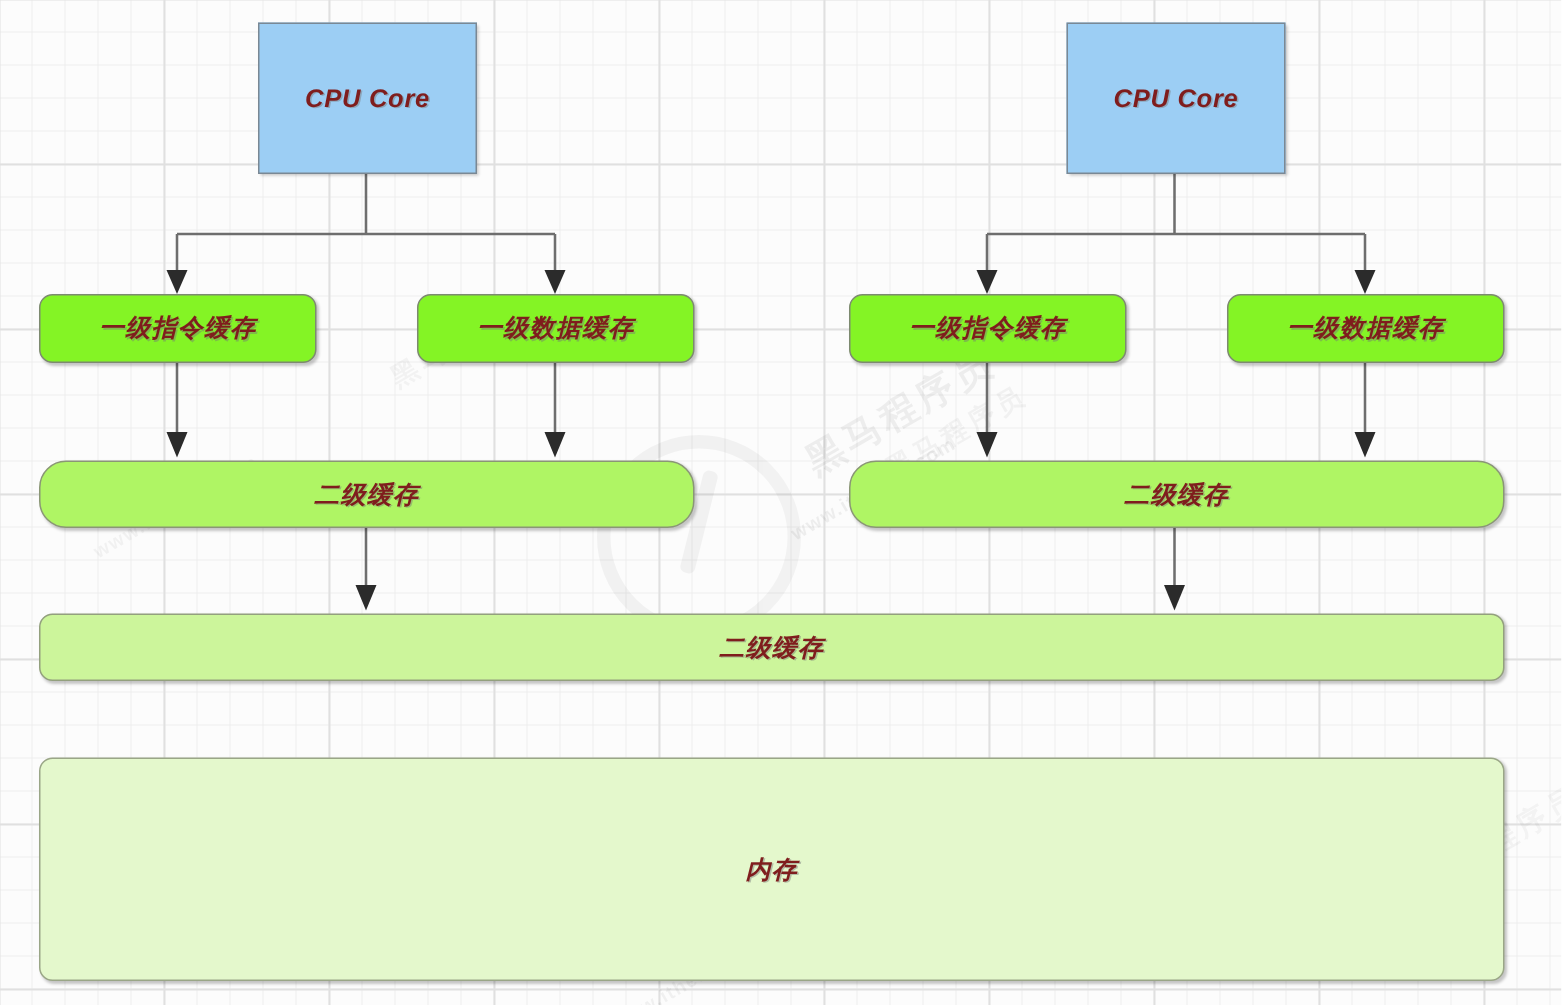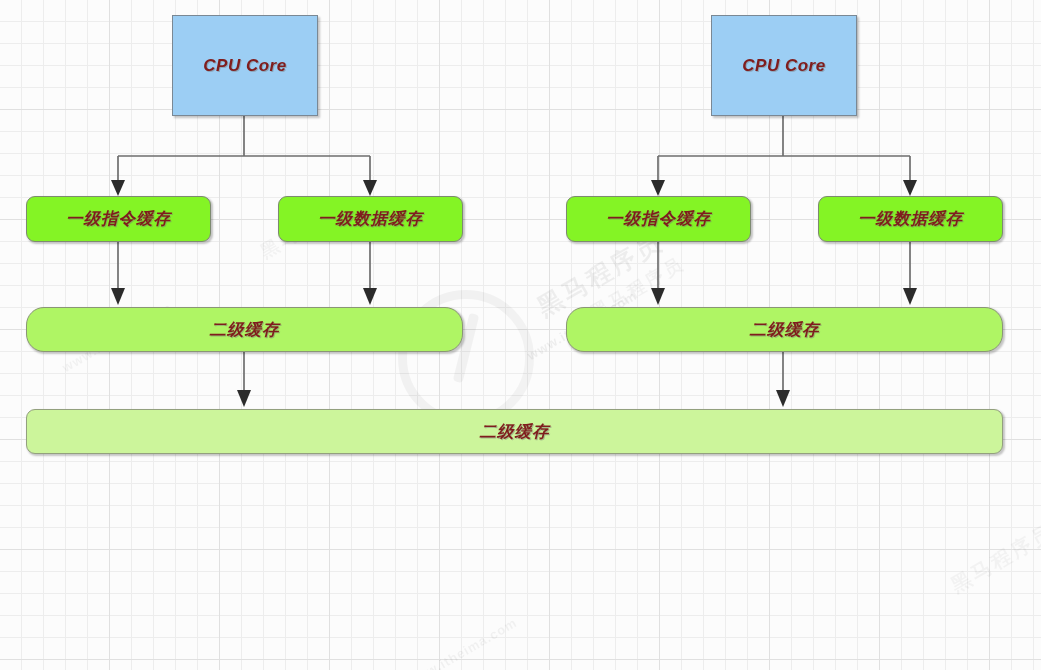--- a/index.html
+++ b/index.html
@@ -205,14 +205,17 @@
   </div>
 
   <div class="node l2" style="left:566px; top:307px; width:437px; height:45px;">
     <span>二级缓存</span>
   </div>
 
   <div class="node l3" style="left:26px; top:409px; width:977px; height:45px;">
     <span>二级缓存</span>
   </div>
 
+  <div class="node mem" style="left:26px; top:505px; width:977px; height:149px;">
+    <span>内存</span>
+  </div>
 
 </div>
 
 </body></html>

